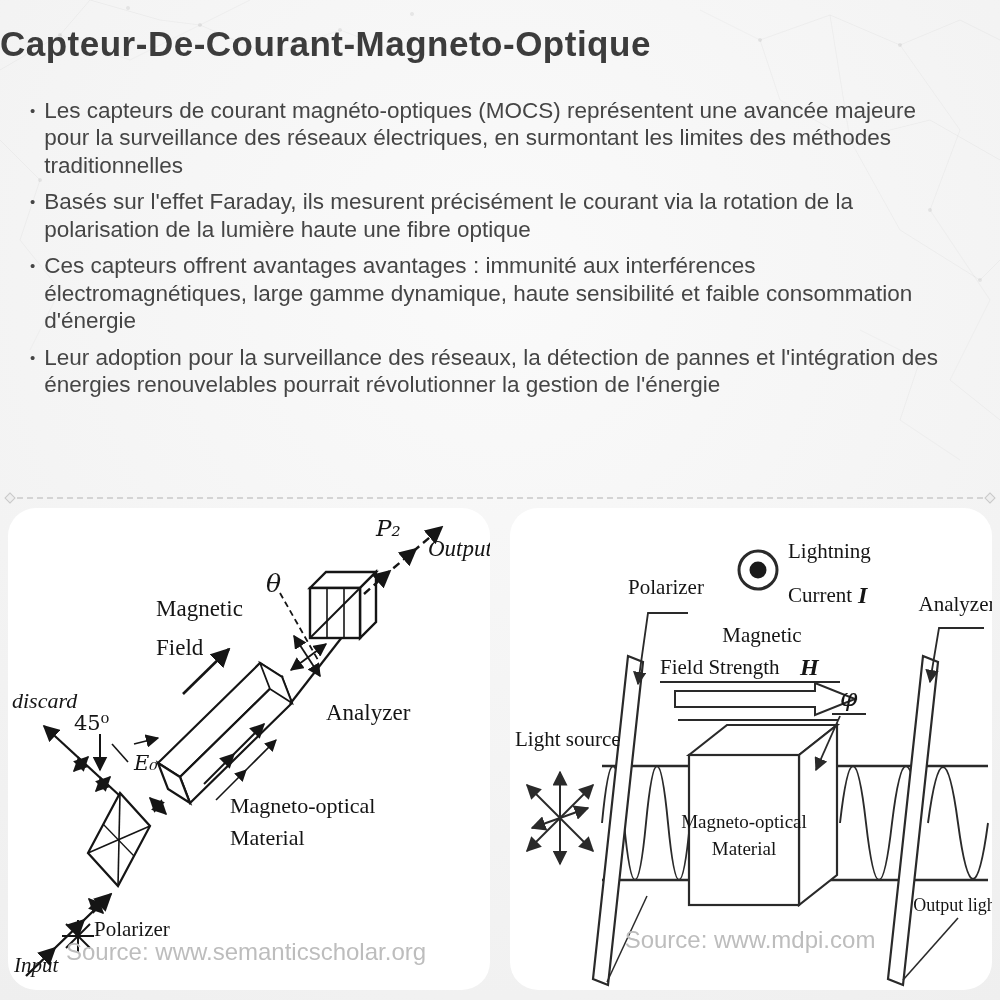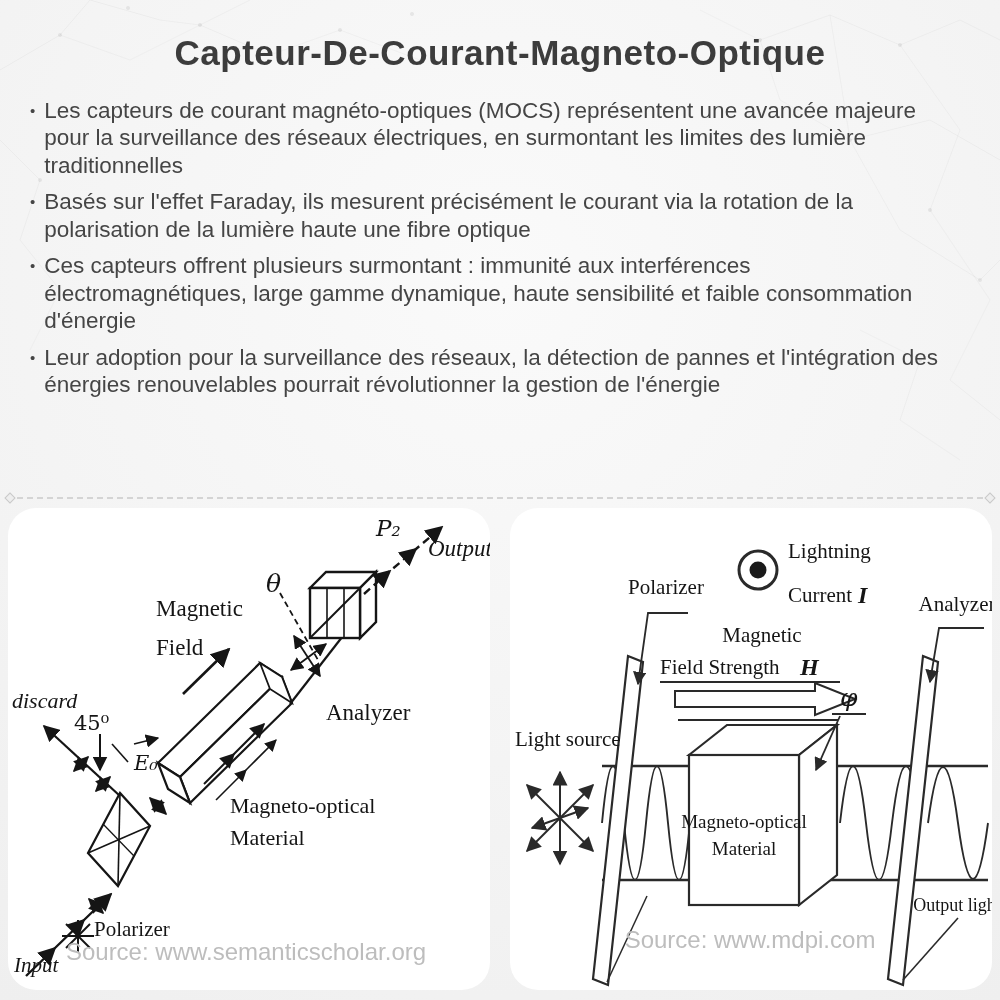--- a/index.html
+++ b/index.html
@@ -1,20 +1,20 @@
 <!DOCTYPE html>
 <html><head>
 <meta charset="utf-8">
 <style>
   html,body{margin:0;padding:0;}
   .page{position:relative;width:1000px;height:1000px;overflow:hidden;
     background:radial-gradient(circle at 50% 28%, #fafafa 0%, #f4f4f4 55%, #efefef 100%);
     font-family:"Liberation Sans", sans-serif;}
   .bg-mesh{position:absolute;inset:0;pointer-events:none;}
-  .title{position:absolute;top:33px;left:0;width:100%;text-align:center;
+  .title{position:absolute;top:24px;left:0;width:100%;text-align:left;
     font-size:35px;font-weight:700;letter-spacing:.5px;color:#3c3c3c;}
   .bullets{position:absolute;top:97px;left:30px;width:922px;list-style:none;margin:0;padding:0;}
   .bullets li{display:flex;gap:9px;margin-bottom:9px;color:#454545;
     font-size:22.5px;line-height:1.22;font-weight:500;}
   .bullets .dot{flex:0 0 auto;font-size:15px;line-height:1.9;color:#454545;}
   .separator{position:absolute;top:494px;left:6px;right:6px;display:flex;align-items:center;}
   .separator .diamond{width:6px;height:6px;border:1px solid #c9c9c9;transform:rotate(45deg);background:#eee;}
   .separator .dash-line{flex:1;border-top:2px dashed #d4d4d4;margin:0 3px;}
   .cards{position:absolute;top:508px;left:8px;width:984px;display:flex;gap:20px;}
   .card{width:482px;height:482px;background:#ffffff;border-radius:28px;position:relative;}
@@ -60,29 +60,29 @@
         <circle cx="412" cy="14" r="2"></circle>
         <circle cx="128" cy="8" r="2"></circle>
     </g>
   </svg>
 
   <div class="title">Capteur-De-Courant-Magneto-Optique</div>
 
   <ul class="bullets">
     <li>
       <span class="dot">•</span>
-      <span>Les capteurs de courant magnéto-optiques (MOCS) représentent une avancée majeure pour la surveillance des réseaux électriques, en surmontant les limites des lumière traditionnelles</span>
+      <span>Les capteurs de courant magnéto-optiques (MOCS) représentent une avancée majeure pour la surveillance des réseaux électriques, en surmontant les limites des méthodes traditionnelles</span>
     </li>
     <li>
       <span class="dot">•</span>
       <span>Basés sur l'effet Faraday, ils mesurent précisément le courant via la rotation de la polarisation de la lumière haute une fibre optique</span>
     </li>
     <li>
       <span class="dot">•</span>
-      <span>Ces capteurs offrent plusieurs surmontant : immunité aux interférences électromagnétiques, large gamme dynamique, haute sensibilité et faible consommation d'énergie</span>
+      <span>Ces capteurs offrent avantages avantages : immunité aux interférences électromagnétiques, large gamme dynamique, haute sensibilité et faible consommation d'énergie</span>
     </li>
     <li>
       <span class="dot">•</span>
       <span>Leur adoption pour la surveillance des réseaux, la détection de pannes et l'intégration des énergies renouvelables pourrait révolutionner la gestion de l'énergie</span>
     </li>
   </ul>
 
   <div class="separator">
     <span class="diamond"></span>
     <span class="dash-line"></span>

